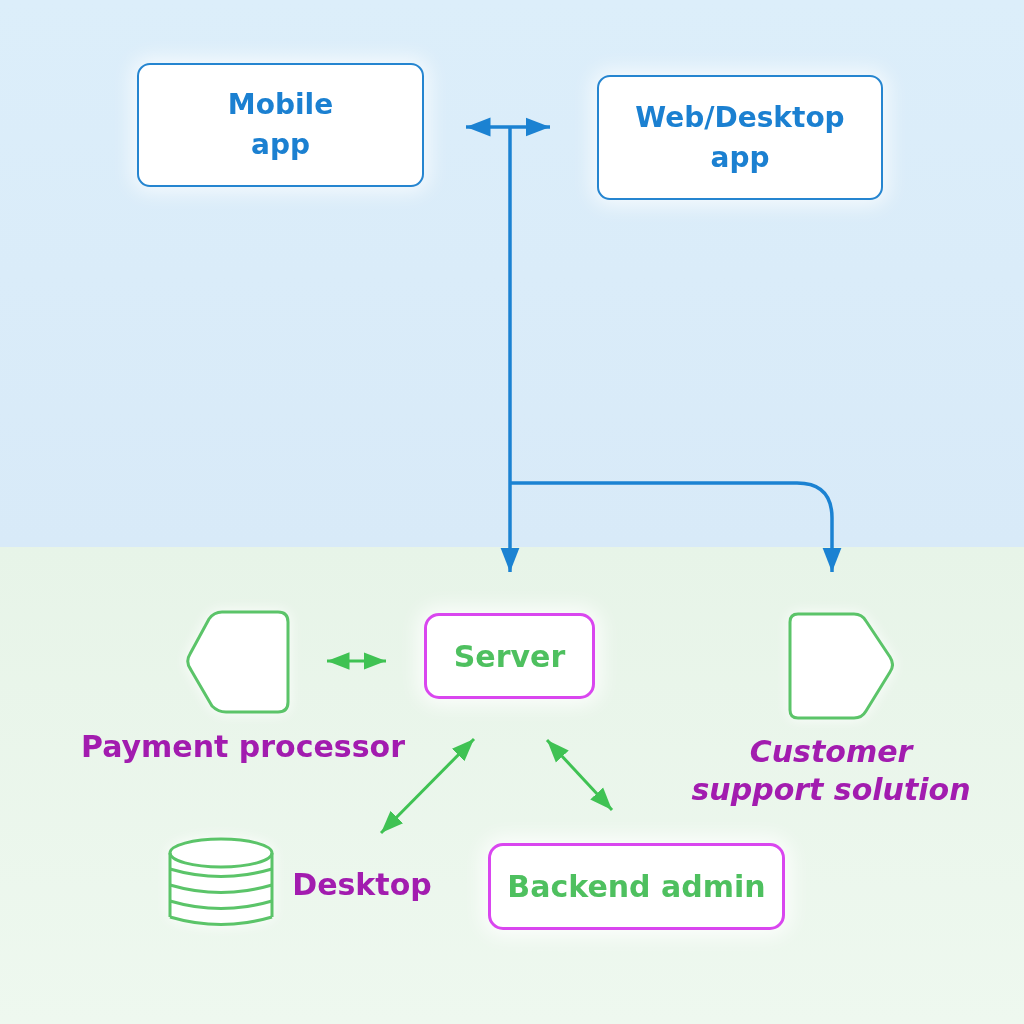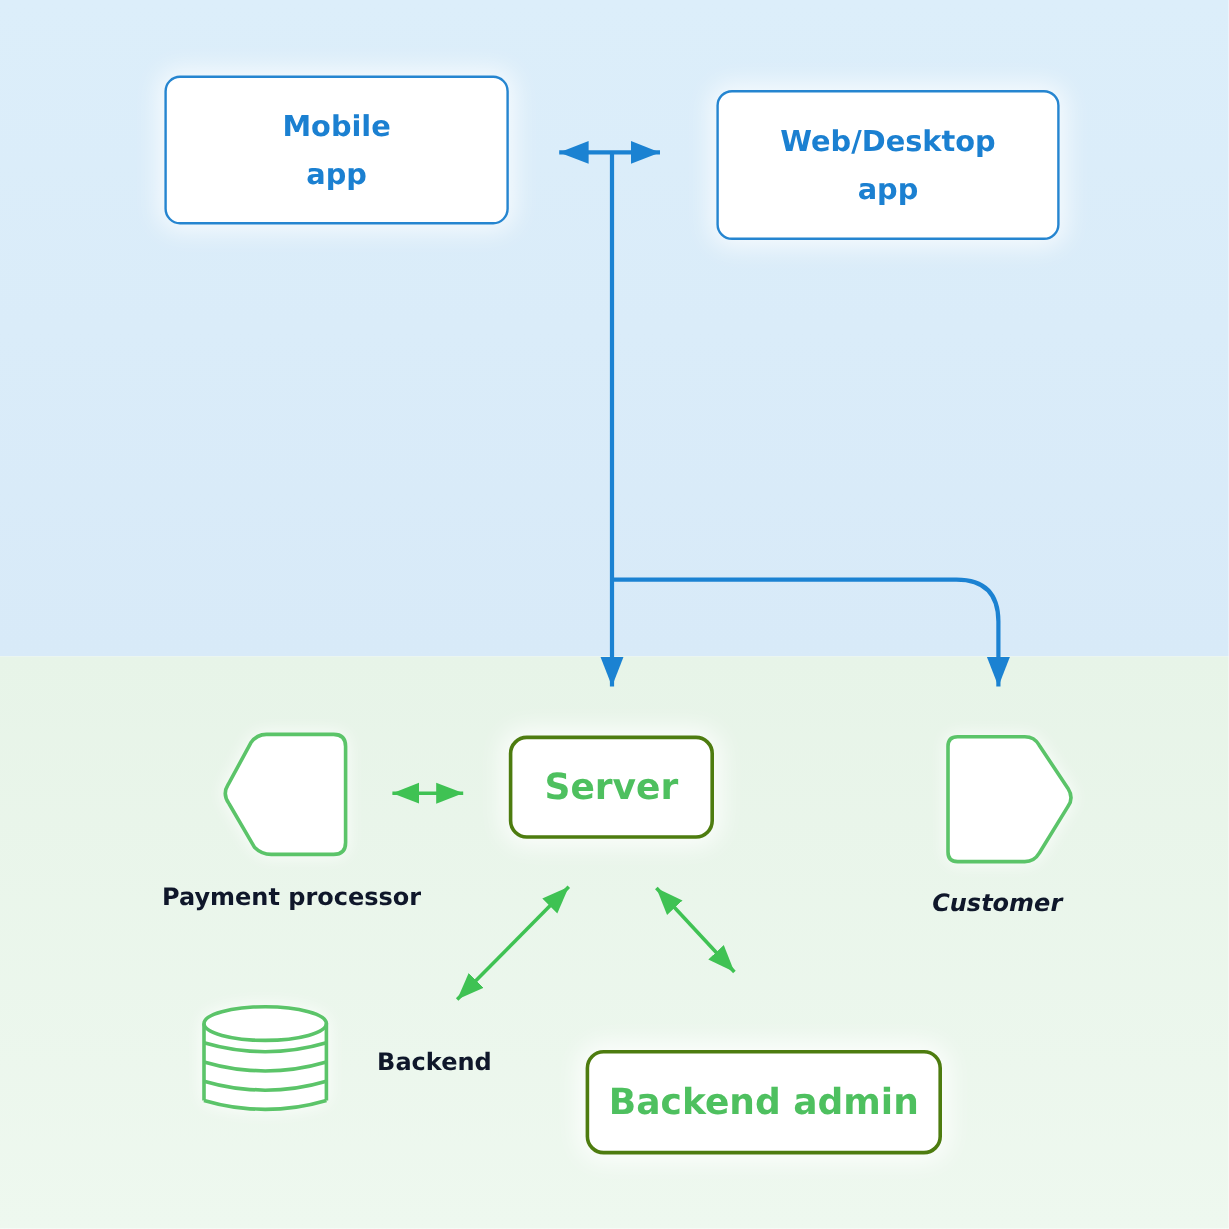--- a/index.html
+++ b/index.html
@@ -30,41 +30,41 @@
     position: absolute;
     background: #ffffff;
     display: flex; align-items: center; justify-content: center;
     text-align: center;
     font-weight: bold;
     box-sizing: border-box;
   }
   .node-blue {
     border: 2.5px solid #2585d0;
     color: #1b80d1;
-    font-size: 24px; line-height: 40px;
+    font-size: 28px; line-height: 40px;
     border-radius: 13px;
     box-shadow: 0 0 20px 5px rgba(255,255,255,0.75);
   }
   .node-green {
-    border: 3px solid #4d7c0f;
+    border: 3px solid #d946ef;
     color: #4ec05f;
     font-size: 30px;
     border-radius: 15px;
     box-shadow: 0 0 20px 6px rgba(255,255,255,0.85);
   }
   #mobile-app   { left: 137px; top: 63px;  width: 287px; height: 124px; }
   #web-app      { left: 597px; top: 75px;  width: 286px; height: 125px; }
   #server-box   { left: 424px; top: 613px; width: 171px; height: 86px; }
-  #backend-box  { left: 488px; top: 843px; width: 297px; height: 87px; margin-top: 32px; }
+  #backend-box  { left: 488px; top: 843px; width: 297px; height: 87px; }
   .shape-label {
     position: absolute;
     transform: translateX(-50%);
-    color: #0f172a;
+    color: #a21caf;
     font-weight: bold;
-    font-size: 20px;
+    font-size: 30px;
     line-height: 38px;
     text-align: center;
     white-space: nowrap;
   }
   #payment-label  { left: 243px; top: 728px; }
   #database-label { left: 362px; top: 866px; }
   #customer-label { left: 831px; top: 733px; font-style: italic; }
   .soft-glow { filter: drop-shadow(0 0 7px rgba(255,255,255,0.9)); }
 </style>
 </head>
@@ -136,20 +136,21 @@
 
   <div id="backend-box" class="node-box node-green">
     <span>Backend admin</span>
   </div>
 
   <div id="payment-label" class="shape-label">
     <span>Payment processor</span>
   </div>
 
   <div id="database-label" class="shape-label">
-    <span>Backend</span>
+    <span>Desktop</span>
   </div>
 
   <div id="customer-label" class="shape-label">
     <div>Customer</div>
+    <div>support solution</div>
   </div>
 
 </div>
 
 </body></html>

